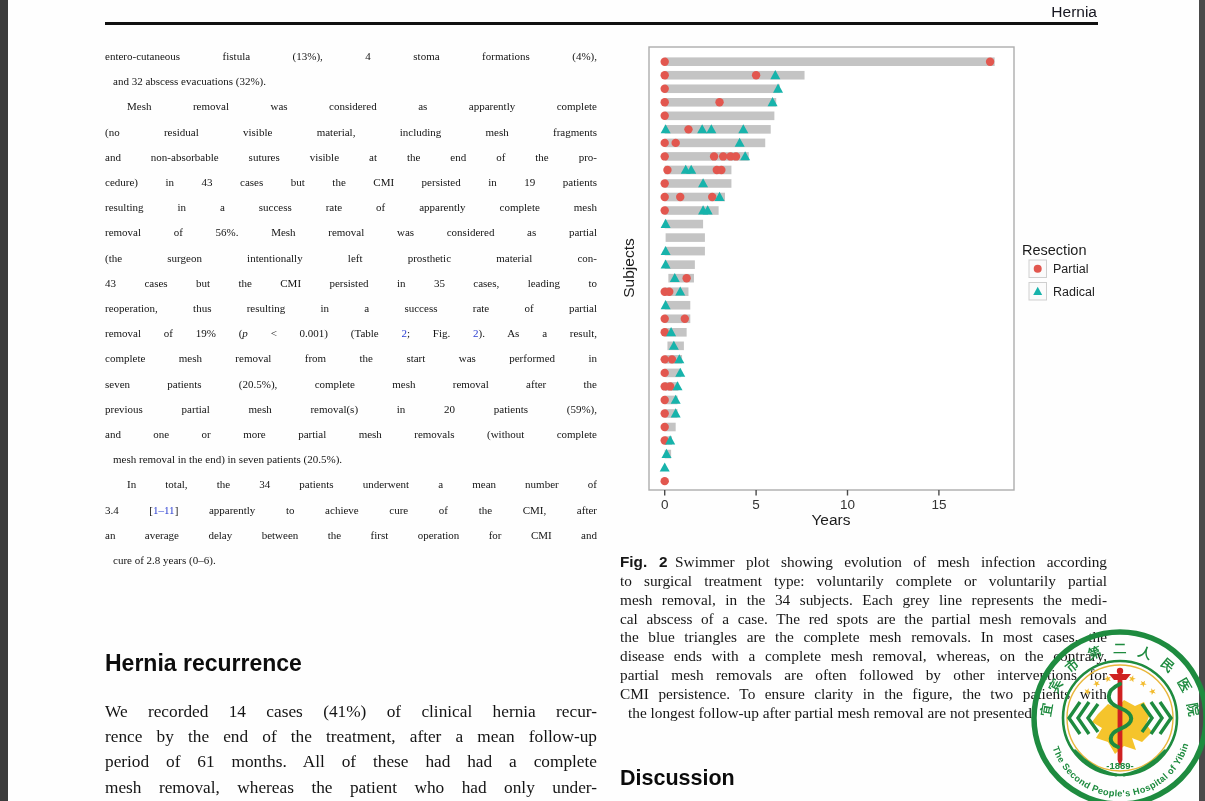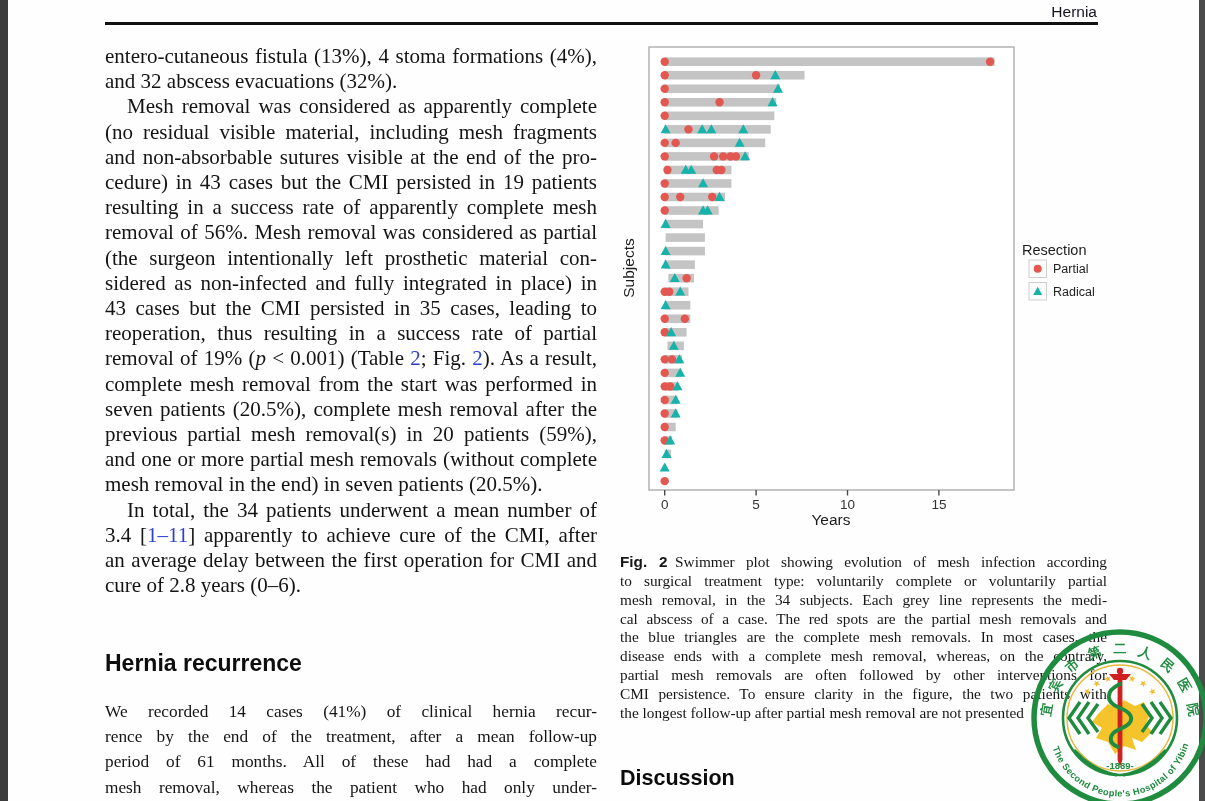--- a/index.html
+++ b/index.html
@@ -4,25 +4,25 @@
 <style>
   html,body{margin:0;padding:0;background:#777;}
   .page{position:relative;width:1205px;height:801px;background:#fefefe;overflow:hidden;
         font-family:"Liberation Serif","DejaVu Serif",serif;color:#141414;}
   .edge{position:absolute;top:0;height:100%;}
   .edge.left{left:0;width:8px;background:#3c3c3c;}
   .edge.right{right:0;width:6px;background:#4a4a4a;}
   .journal-name{position:absolute;top:3px;left:0;width:1097px;text-align:right;
         font-family:"Liberation Sans",sans-serif;font-size:15.5px;color:#15151f;}
   .header-rule{position:absolute;left:105px;top:22px;width:993px;height:2.6px;background:#111;}
-  .leftcol{position:absolute;left:105px;top:44px;width:492px;font-size:21px;line-height:25.2px;}
+  .leftcol{position:absolute;left:105px;top:44px;width:492px;font-size:11px;line-height:25.2px;}
   .para{margin:0;}
   .para.indent .line:first-child{text-indent:22px;}
   .line{text-align:justify;text-align-last:justify;white-space:normal;}
-  .para.lastleft .line:last-child{text-align-last:left;}
+  .para.lastleft .line:last-child{text-align-last:left;margin-left:8px;}
   .ref-link{color:#2b3fd2;text-decoration:none;cursor:pointer;}
   .it{font-style:italic;}
   .subhead{position:absolute;left:105px;top:650px;font-family:"Liberation Sans",sans-serif;
         font-weight:bold;font-size:23px;color:#0d0d0d;}
   .leftcol2{position:absolute;left:105px;top:699px;width:492px;font-size:17.3px;line-height:25.2px;}
   .chart-wrap{position:absolute;left:620px;top:40px;width:520px;height:500px;}
   .caption{position:absolute;left:620px;top:553px;width:487px;font-size:15.3px;line-height:18.85px;color:#161616;}
   .caption .fig-label{font-family:"Liberation Sans",sans-serif;font-weight:bold;}
   .discussion{position:absolute;left:620px;top:766px;font-family:"Liberation Sans",sans-serif;
         font-weight:bold;font-size:21.5px;color:#0b0b0b;}
@@ -44,21 +44,20 @@
         <div class="line">and 32 abscess evacuations (32%).</div>
       </div>
       <div class="para indent lastleft">
         <div class="line">Mesh removal was considered as apparently complete</div>
         <div class="line">(no residual visible material, including mesh fragments</div>
         <div class="line">and non-absorbable sutures visible at the end of the pro-</div>
         <div class="line">cedure) in 43 cases but the CMI persisted in 19 patients</div>
         <div class="line">resulting in a success rate of apparently complete mesh</div>
         <div class="line">removal of 56%. Mesh removal was considered as partial</div>
         <div class="line">(the surgeon intentionally left prosthetic material con-</div>
-        <div class="line">sidered as non-infected and fully integrated in place) in</div>
         <div class="line">43 cases but the CMI persisted in 35 cases, leading to</div>
         <div class="line">reoperation, thus resulting in a success rate of partial</div>
         <div class="line"><span>removal of 19% (</span><span class="it">p</span><span> &lt; 0.001) (Table </span><span class="ref-link">2</span><span>; Fig. </span><span class="ref-link">2</span><span>). As a result,</span></div>
         <div class="line">complete mesh removal from the start was performed in</div>
         <div class="line">seven patients (20.5%), complete mesh removal after the</div>
         <div class="line">previous partial mesh removal(s) in 20 patients (59%),</div>
         <div class="line">and one or more partial mesh removals (without complete</div>
         <div class="line">mesh removal in the end) in seven patients (20.5%).</div>
       </div>
       <div class="para indent lastleft">

